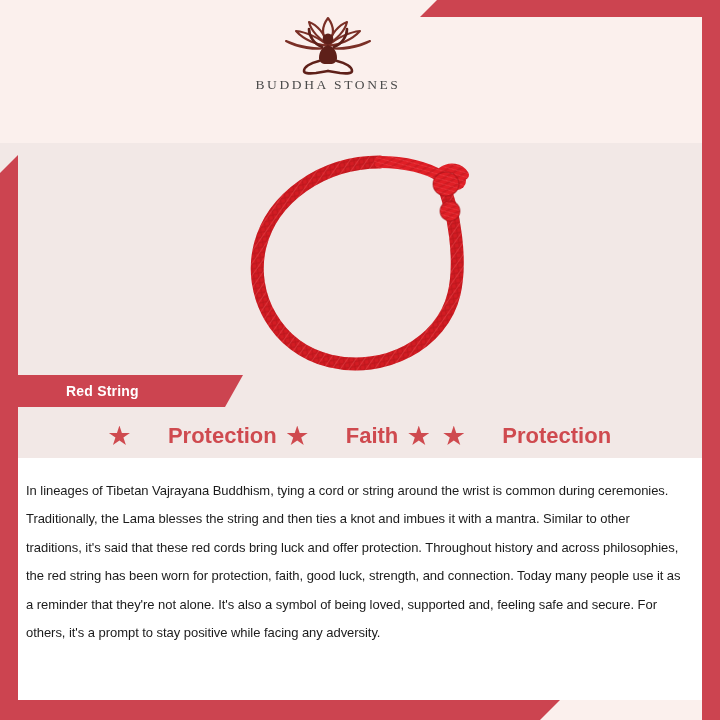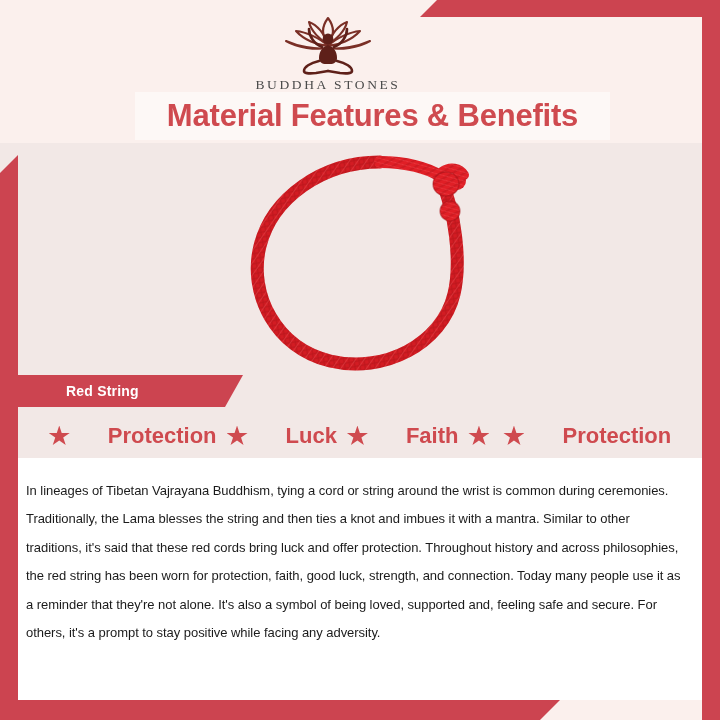--- a/index.html
+++ b/index.html
@@ -210,23 +210,20 @@
         <path d="M64 31 C58 33, 55 38, 55 44 C55 48, 58 50, 62 50 L66 50 C70 50, 73 48, 73 44 C73 38, 70 33, 64 31 Z" fill="#5e2019" stroke="none"></path>
         <path d="M58 33 C50 30, 45 22, 45 15"></path>
         <path d="M70 33 C78 30, 83 22, 83 15"></path>
         <path d="M55 47 C46 49, 40 53, 40 57 C40 59, 44 60, 52 59 L64 57"></path>
         <path d="M73 47 C82 49, 88 53, 88 57 C88 59, 84 60, 76 59 L64 57"></path>
       </g>
     </svg>
     <div class="logo-text">BUDDHA STONES</div>
   </div>
 
-  <div class="headline-band">
-    <div class="headline-text">Material Features &amp; Benefits</div>
-  </div>
 
   <div class="product-area">
     <svg width="268" height="225" viewBox="0 0 268 225">
       <defs>
         <pattern id="braid" patternUnits="userSpaceOnUse" width="7" height="7" patternTransform="rotate(35)">
           <rect width="7" height="7" fill="#e01f26"></rect>
           <path d="M0 0 L7 7 M0 7 L7 0" stroke="#b3151b" stroke-width="1.3" opacity="0.55"></path>
           <path d="M3.5 0 L3.5 7" stroke="#f4545a" stroke-width="1" opacity="0.5"></path>
         </pattern>
         <pattern id="braid2" patternUnits="userSpaceOnUse" width="6" height="6" patternTransform="rotate(-30)">
@@ -263,24 +260,20 @@
     <span class="label-text">Red String</span>
   </div>
 
   <div class="features-row">
     <div class="feature">
       <span class="star"></span>
       <span>Protection</span>
     </div>
     <div class="feature">
       <span class="star"></span>
-      <span>Luck</span>
-    </div>
-    <div class="feature">
-      <span class="star"></span>
       <span>Faith</span>
     </div>
     <div class="feature">
       <span class="star"></span>
     </div>
     <div class="feature">
       <span class="star"></span>
       <span>Protection</span>
     </div>
   </div>

